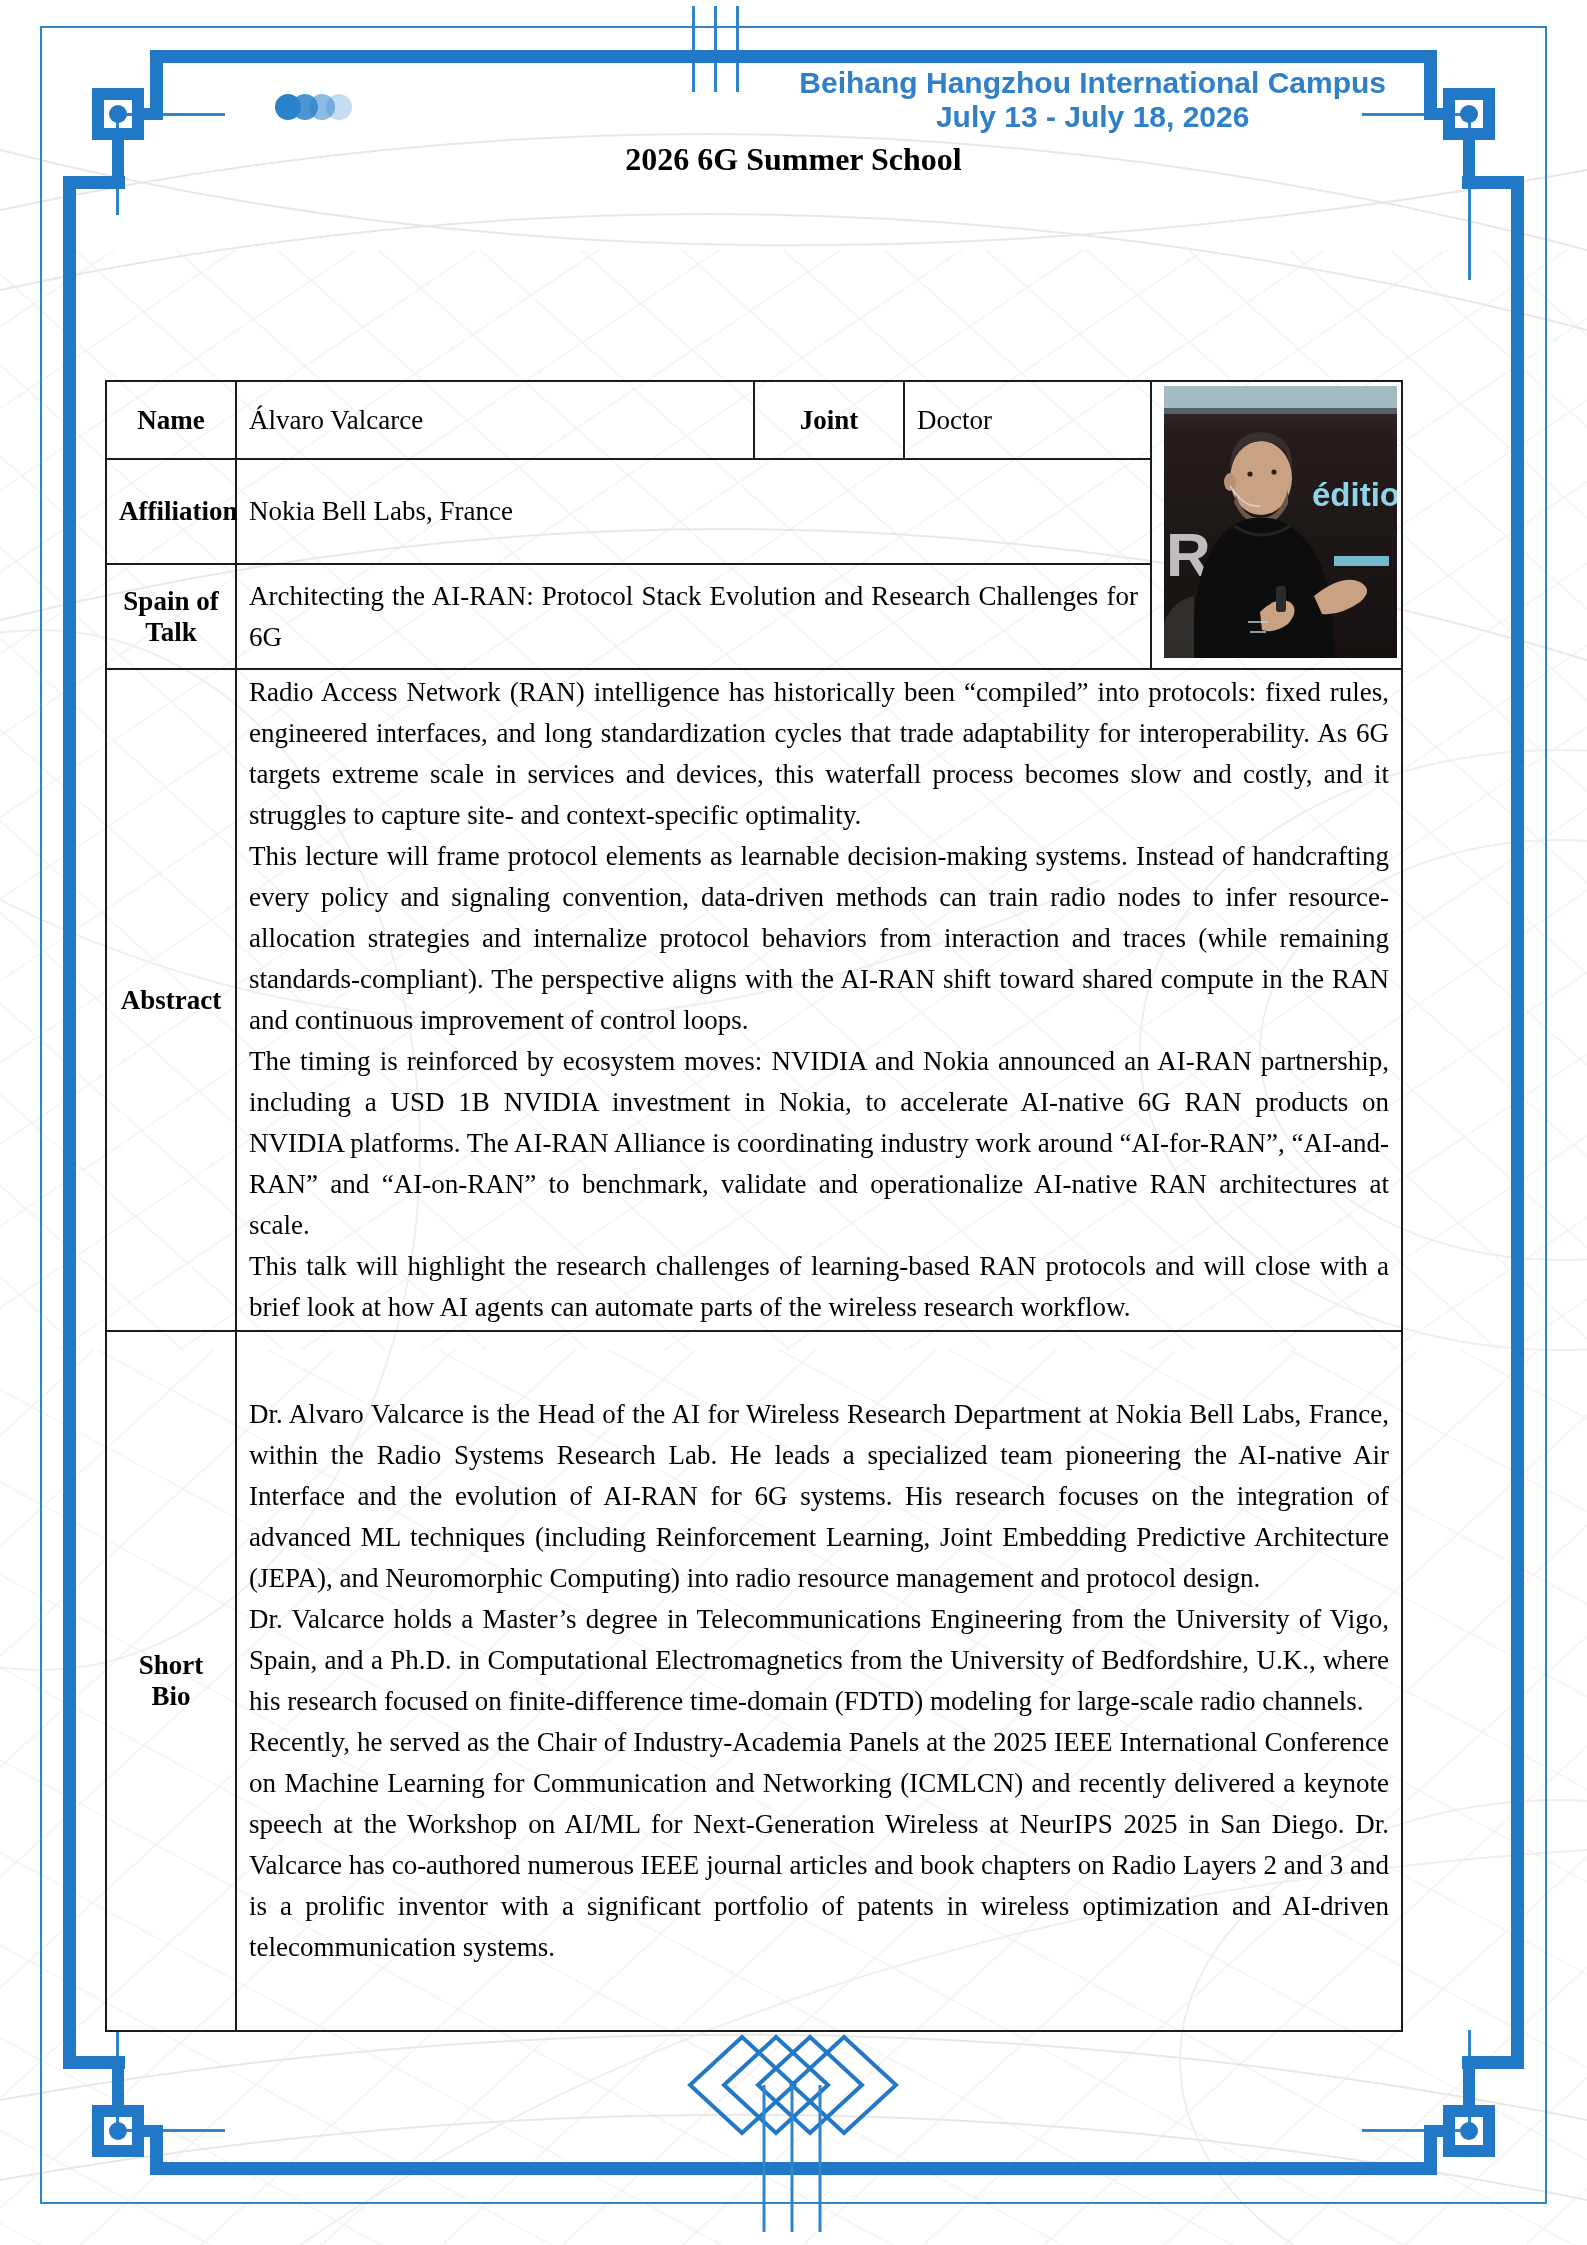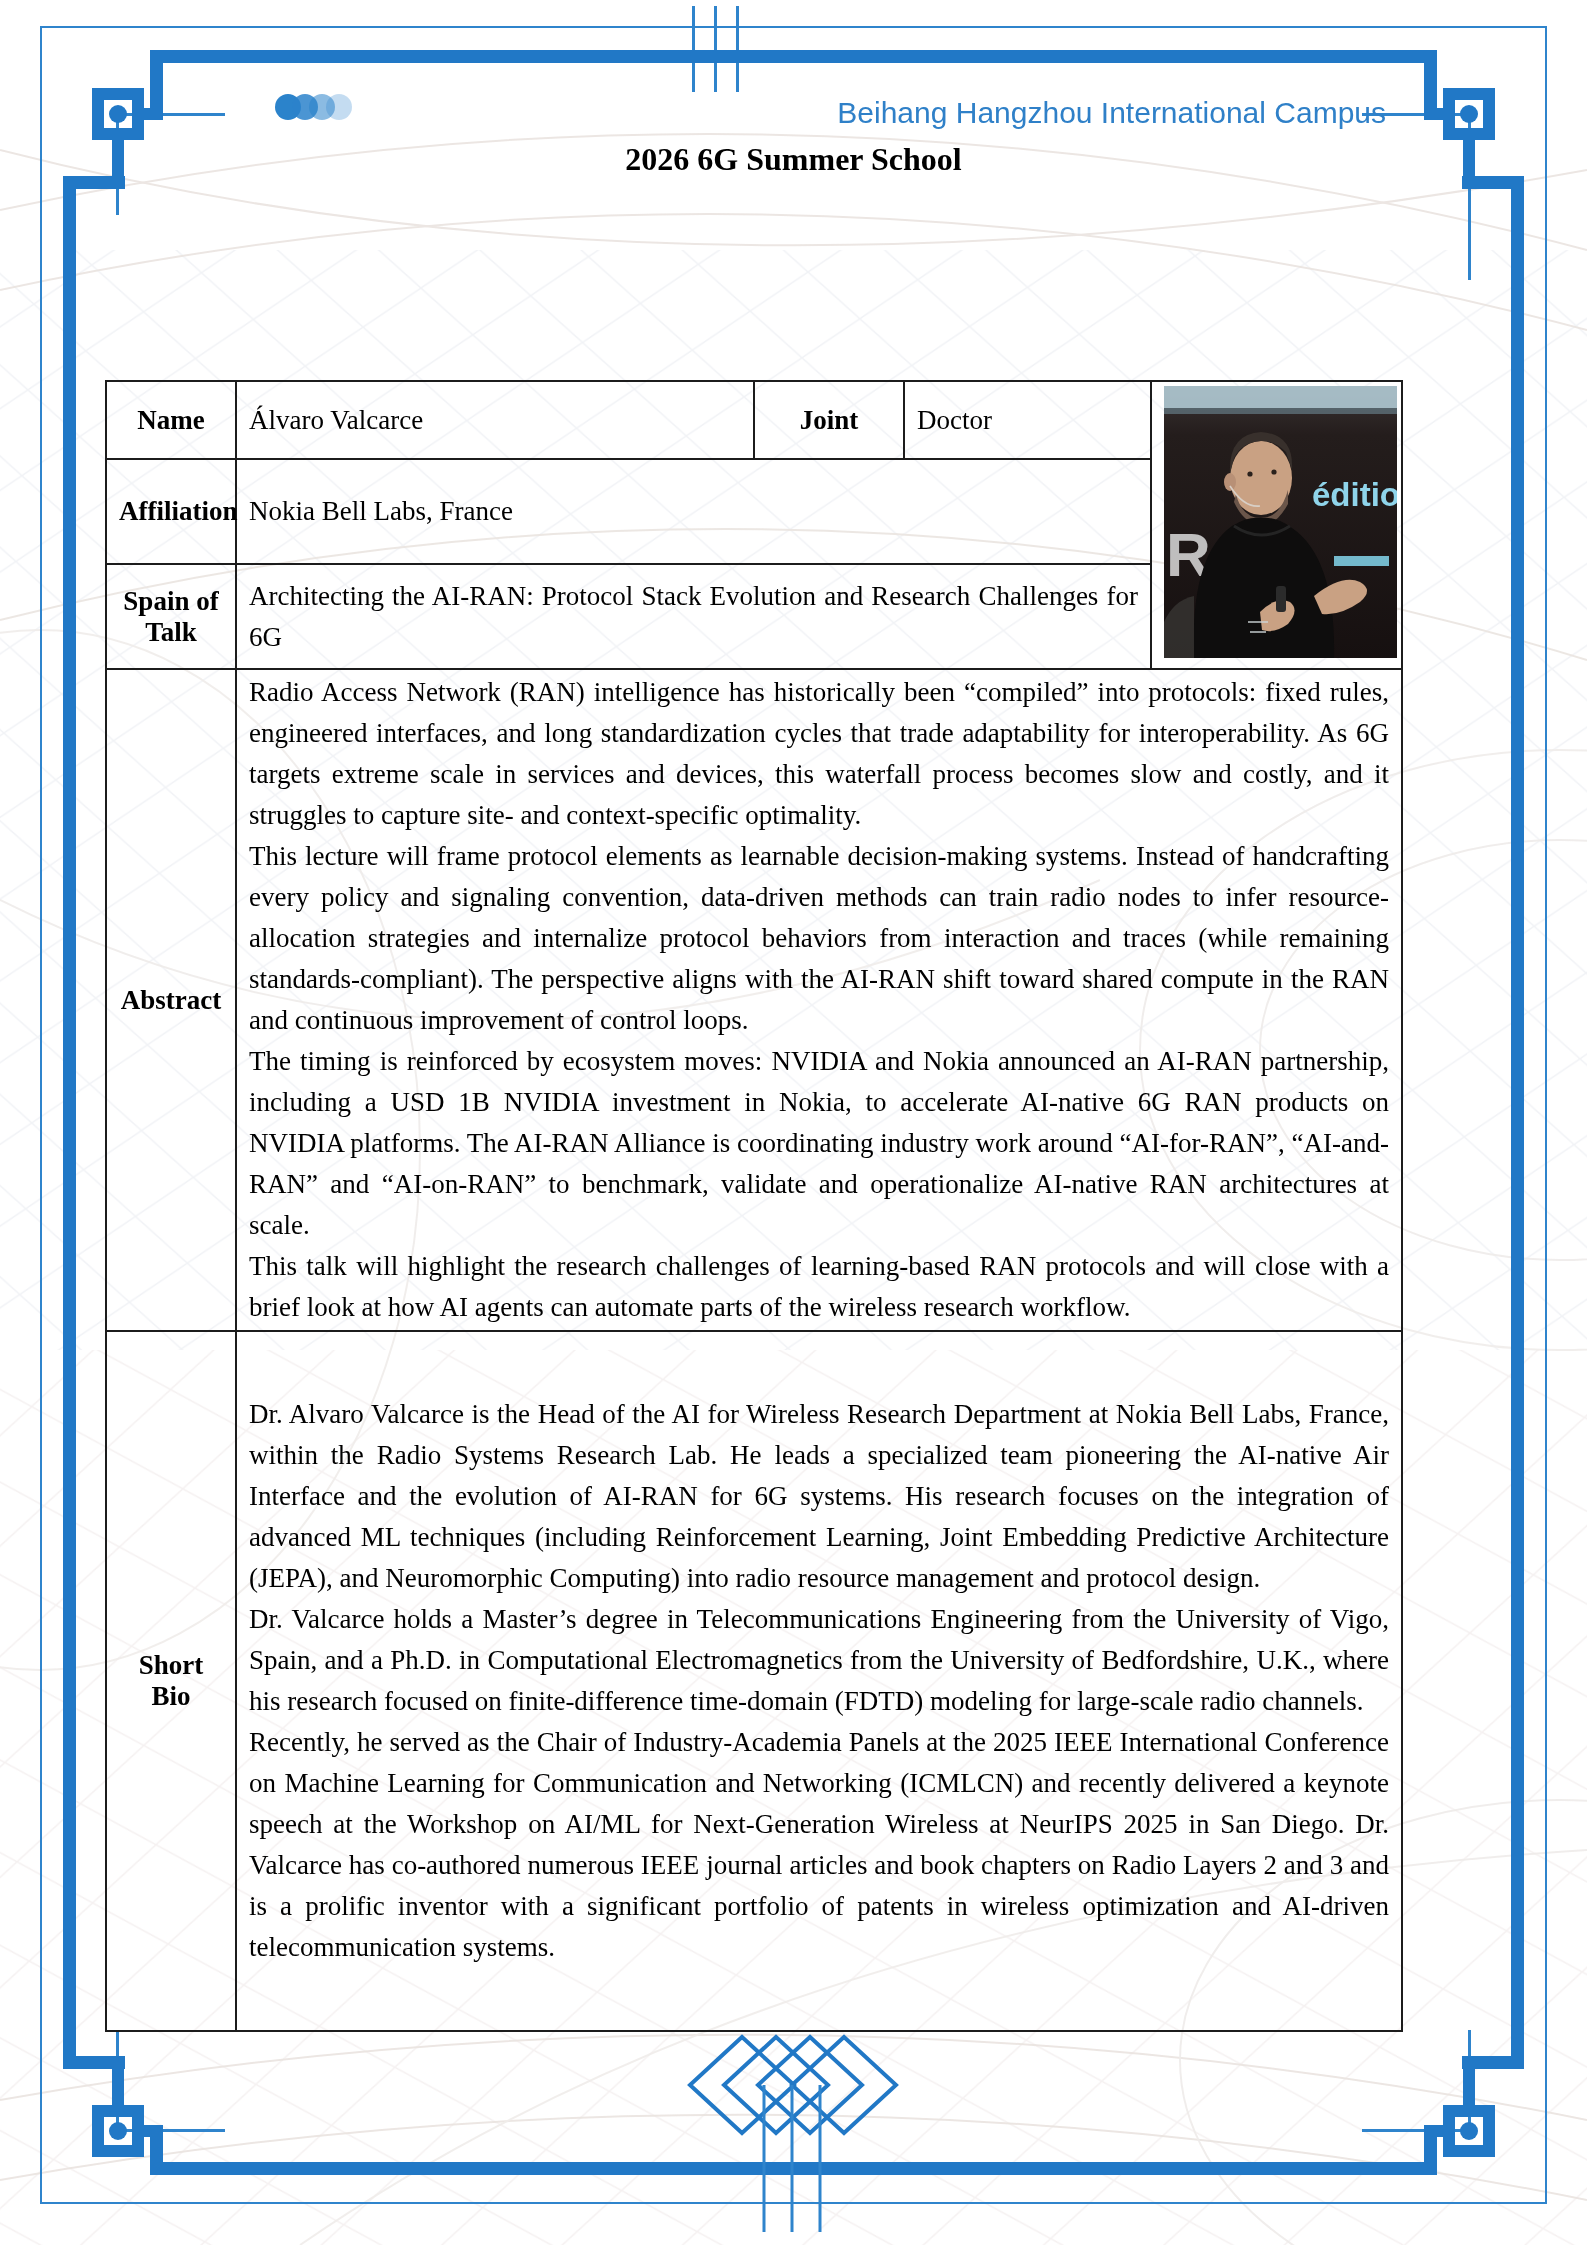--- a/index.html
+++ b/index.html
@@ -17,22 +17,22 @@
   
   .logo-dots{position:absolute;left:275px;top:94px;z-index:3;}
   .logo-dots span{display:inline-block;width:26px;height:26px;border-radius:50%;background:#2B83CB;margin-left:-9px;}
   .logo-dots span:nth-child(1){margin-left:0;}
   .logo-dots span:nth-child(2){opacity:.85;}
   .logo-dots span:nth-child(3){opacity:.55;}
   .logo-dots span:nth-child(4){opacity:.28;}
   .logo-text{position:absolute;left:239px;top:118px;z-index:3;
              font-family:"Liberation Sans","DejaVu Sans",sans-serif;font-weight:bold;
              font-size:52px;color:#2B83CB;letter-spacing:1px;}
-  .campus{position:absolute;right:201px;top:96px;z-index:3;text-align:center;
-          font-family:"Liberation Sans","DejaVu Sans",sans-serif;font-weight:normal;
+  .campus{position:absolute;right:201px;top:66px;z-index:3;text-align:center;
+          font-family:"Liberation Sans","DejaVu Sans",sans-serif;font-weight:bold;
           font-size:30px;line-height:34px;color:#2F80C8;}
   .doc-title{position:absolute;left:0;top:141px;width:100%;text-align:center;z-index:3;
              font-weight:bold;font-size:32px;}
   .doc-subtitle{position:absolute;left:0;top:196px;width:100%;text-align:center;z-index:3;
              font-weight:bold;font-size:30px;}
   
   table.info{position:absolute;left:105px;top:380px;width:1298px;z-index:3;
              border-collapse:collapse;table-layout:fixed;background:transparent;border-radius:26px;}
   table.info td{border:2px solid #1c1c1c;font-size:27px;vertical-align:middle;
                 padding:0 12px;background:transparent;}
@@ -137,20 +137,21 @@
       <line x1="140" y1="53" x2="140" y2="200"></line>
     </g>
   </svg>
 
   <div class="logo-dots">
     <span></span><span></span><span></span><span></span>
   </div>
 
   <div class="campus">
     <div>Beihang Hangzhou International Campus</div>
+    <div>July 13 - July 18, 2026</div>
   </div>
 
   <div class="doc-title">2026 6G Summer School</div>
 
   <table class="info">
     <colgroup>
       <col style="width:130px">
         <col style="width:518px">
         <col style="width:150px">
       <col style="width:247px">

